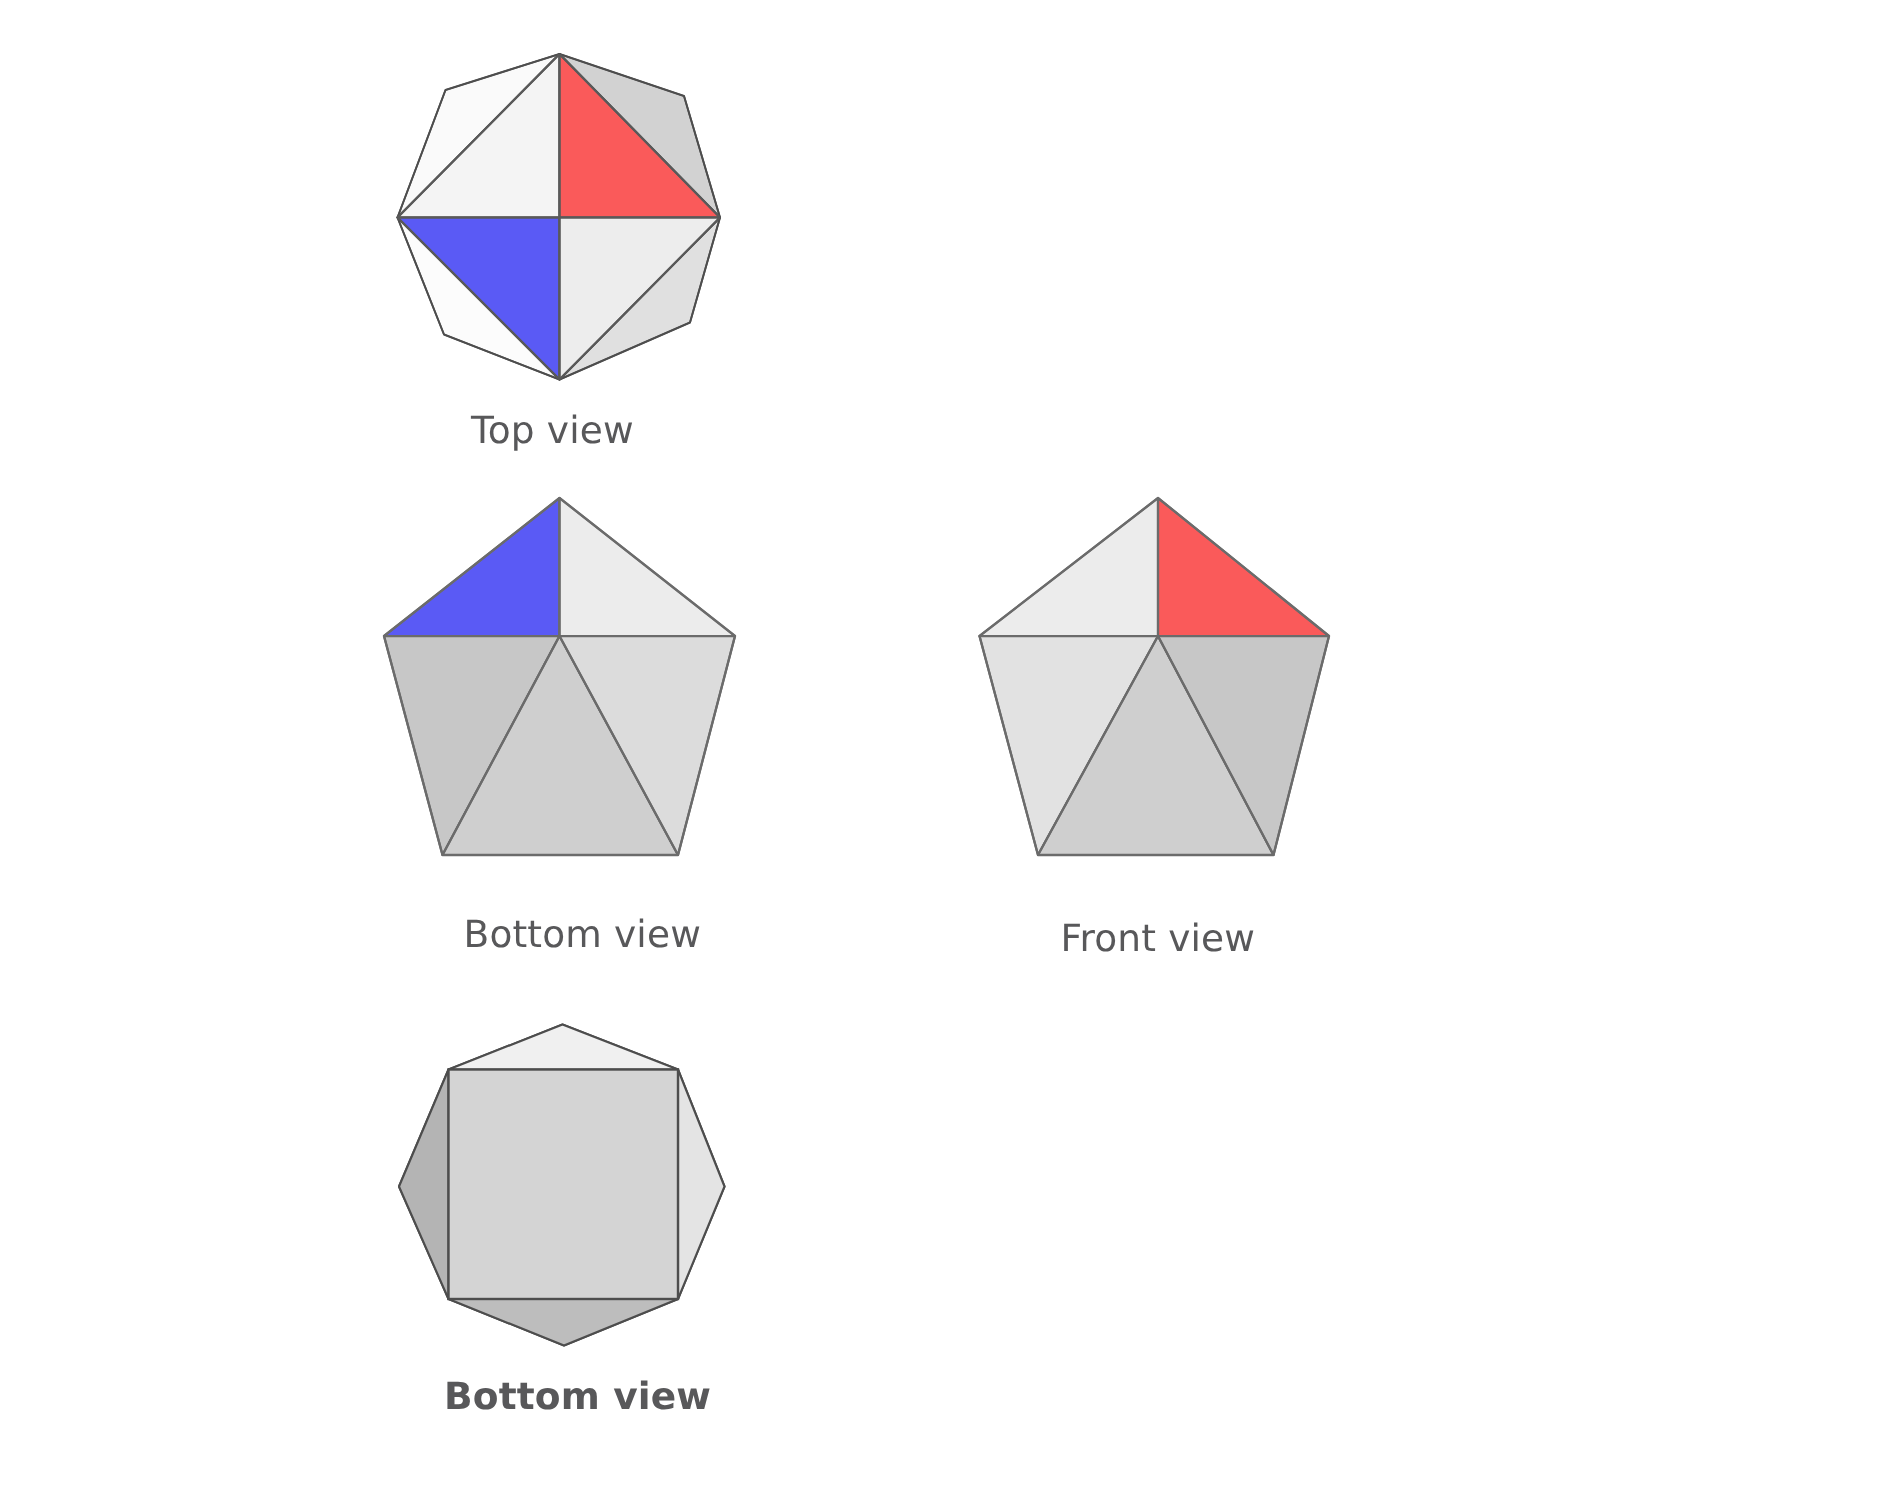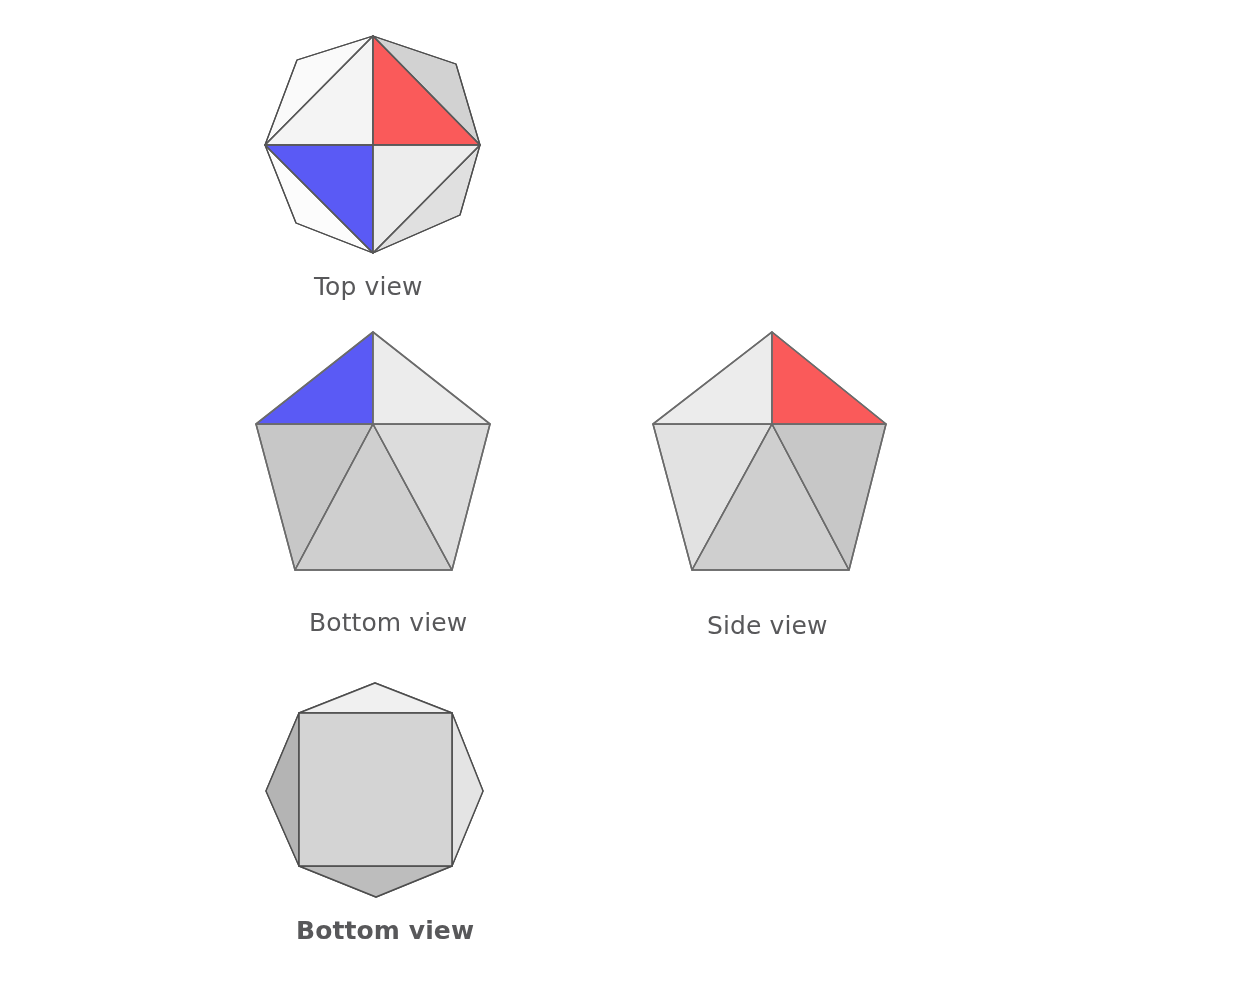--- a/index.html
+++ b/index.html
@@ -114,16 +114,16 @@
       <polygon points="299,713 266,791 299,866" fill="#b4b4b4" stroke="#4d4d4d" stroke-width="1.4" stroke-linejoin="round"></polygon>
 
       <polygon points="299,866 376,897 452,866" fill="#bdbdbd" stroke="#4d4d4d" stroke-width="1.4" stroke-linejoin="round"></polygon>
 
       <rect x="299" y="713" width="153" height="153" fill="#d4d4d4" stroke="#4d4d4d" stroke-width="1.6"></rect>
     </g>
   </svg>
 
   <div class="view-label" id="label-top-view">Top view</div>
   <div class="view-label" id="label-front-view">Bottom view</div>
-  <div class="view-label" id="label-side-view">Side view</div>
+  <div class="view-label" id="label-side-view">Front view</div>
   <div class="view-label" id="label-bottom-view">Bottom view</div>
 
 </div>
 
 </body></html>

